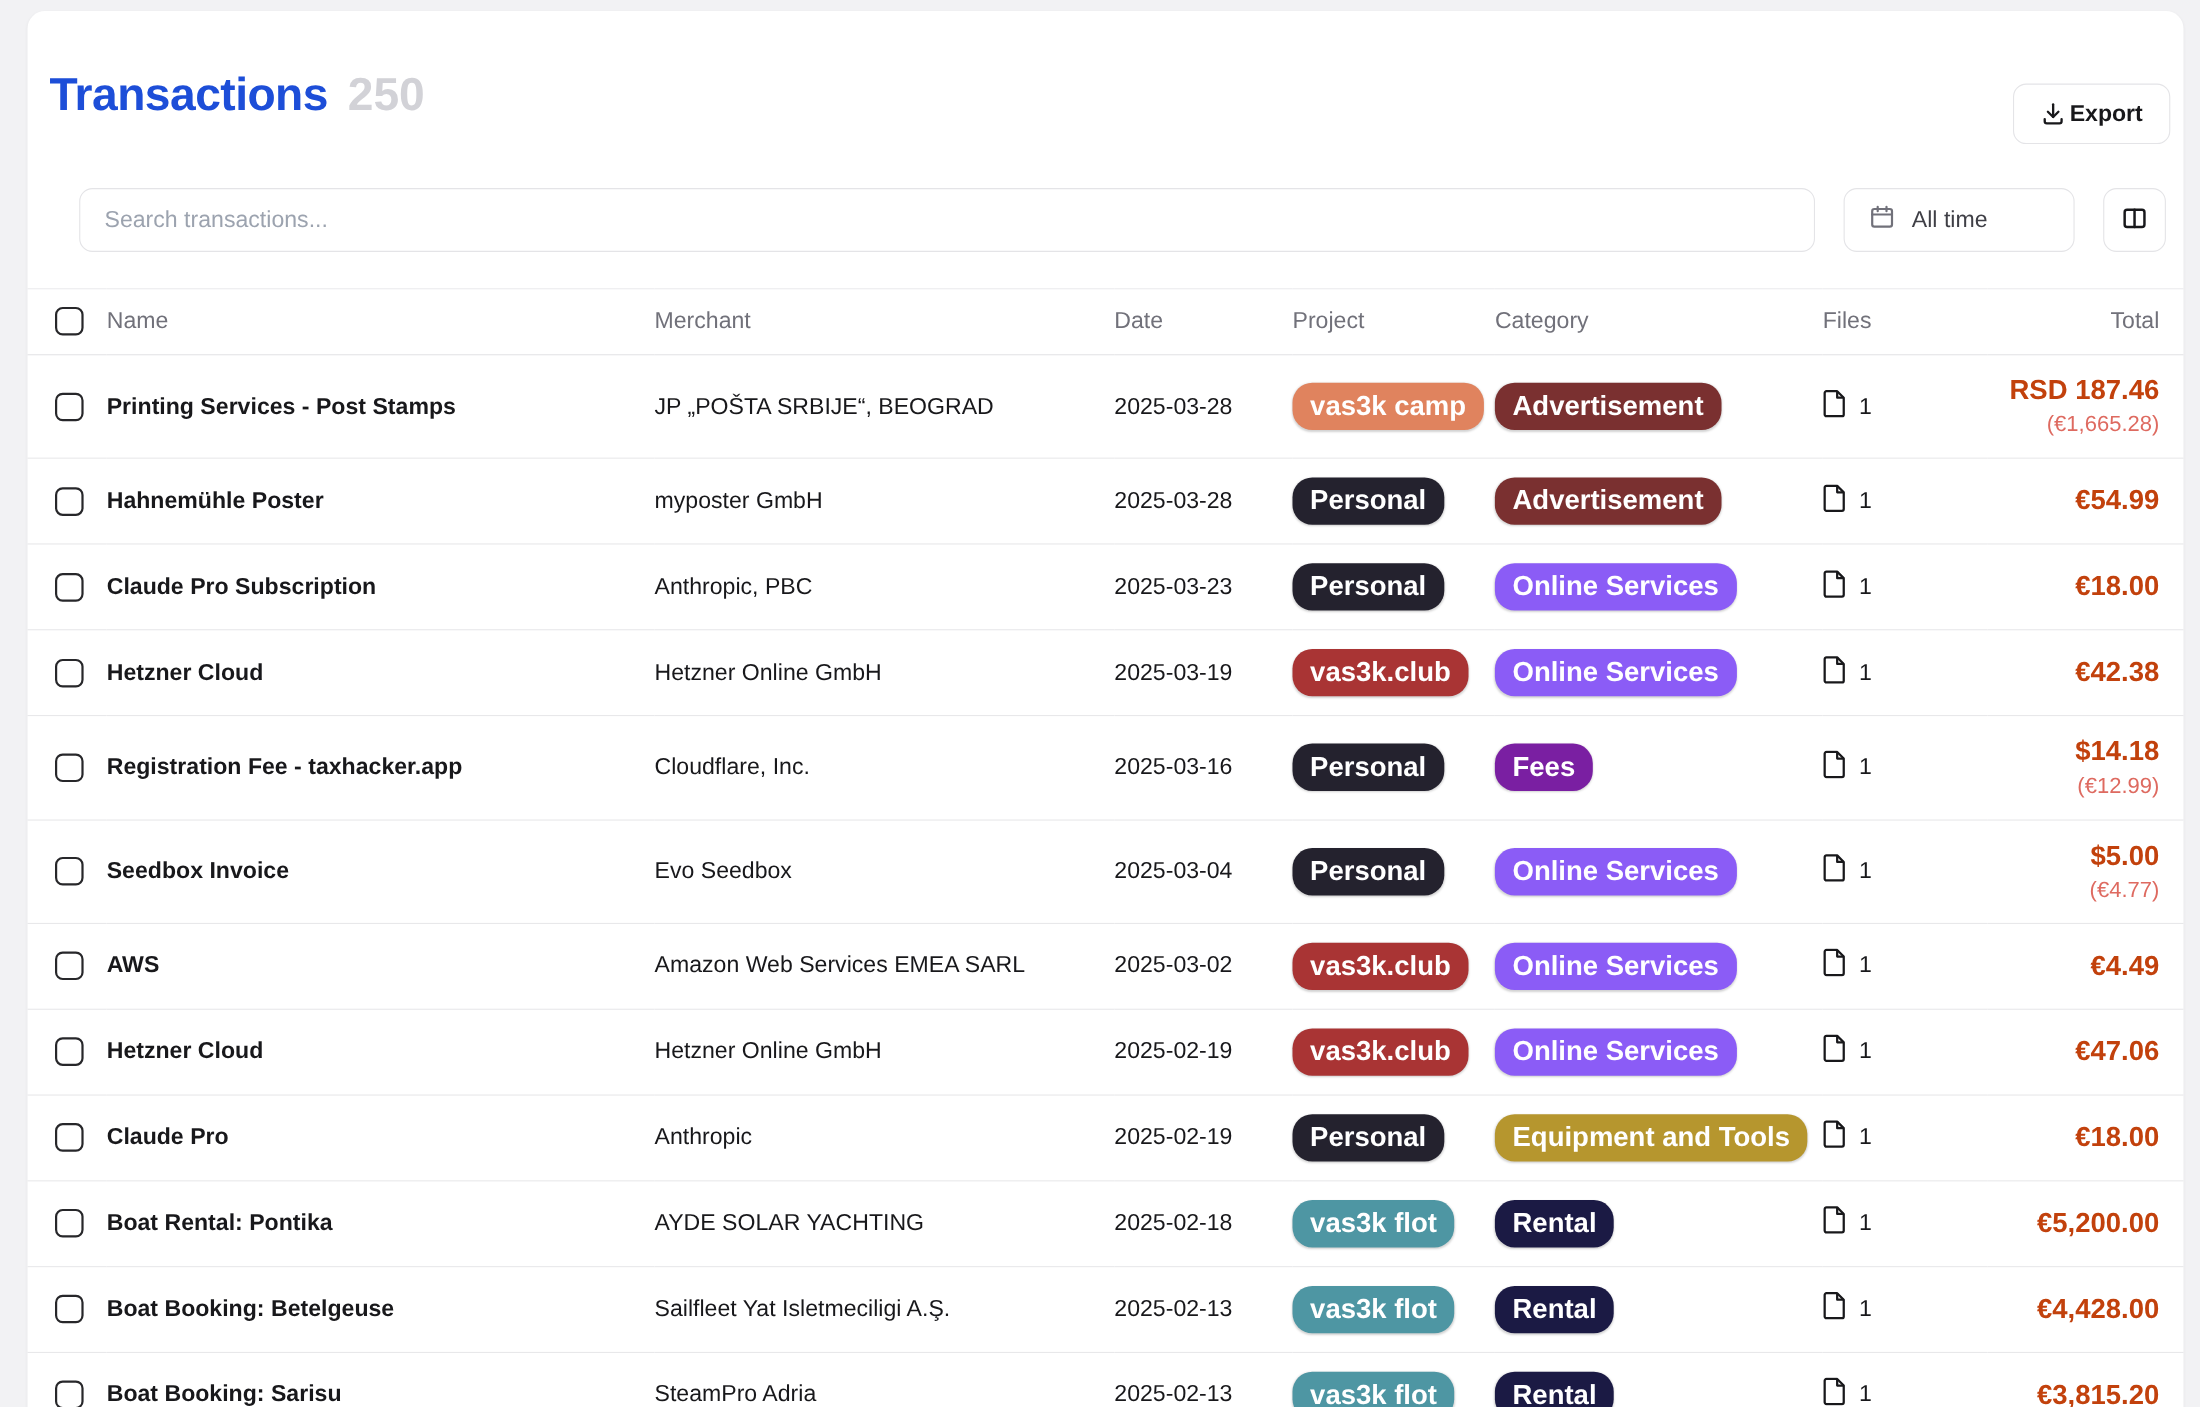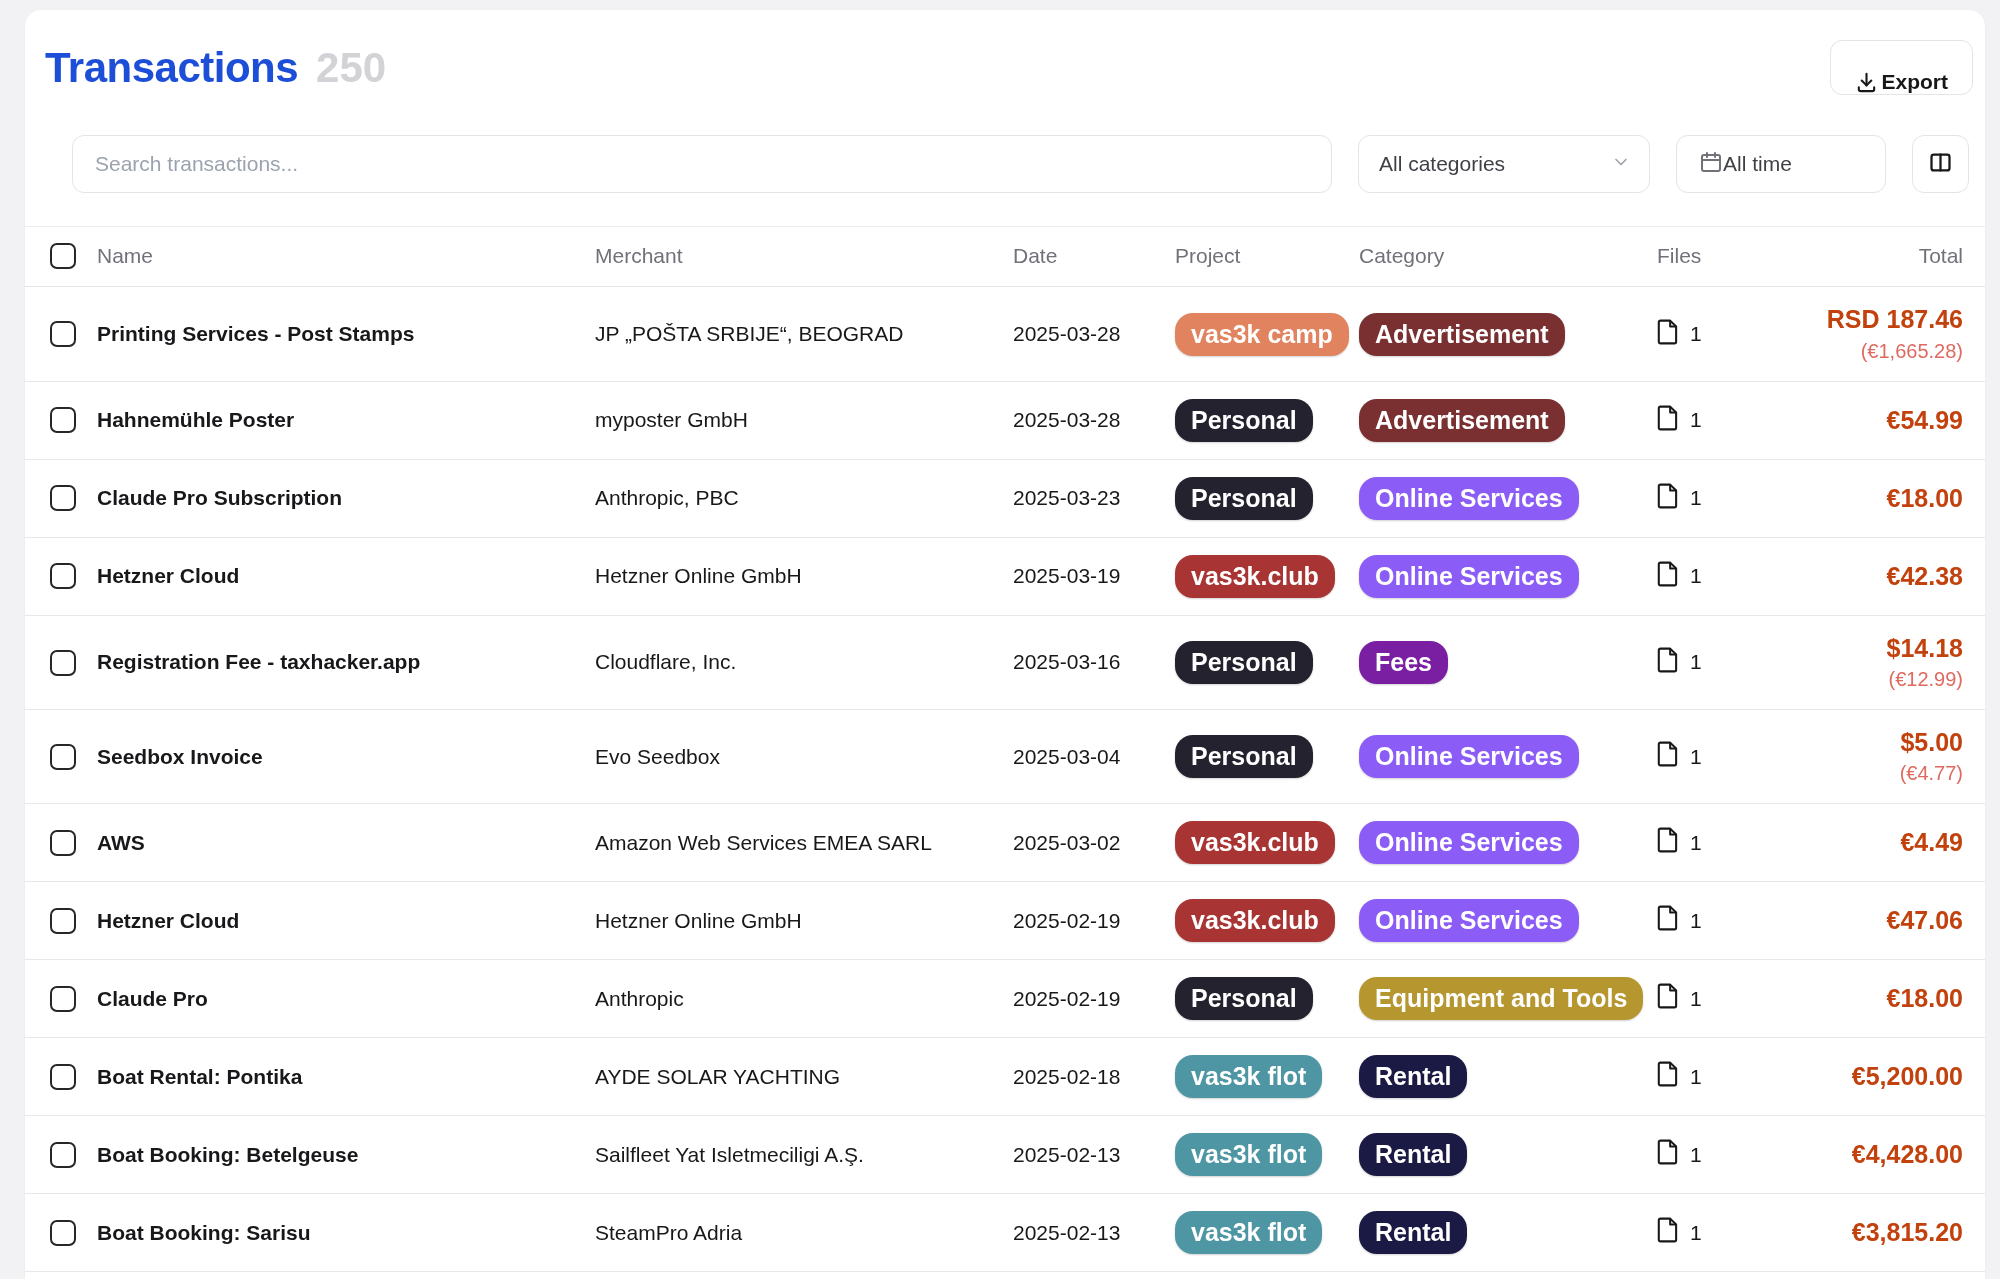--- a/index.html
+++ b/index.html
@@ -20,23 +20,23 @@
   
   .topbar {
     display: flex; align-items: center; justify-content: space-between;
     padding: 30px 12px 0 20px;
   }
   .title-group { display: flex; align-items: baseline; gap: 18px; }
   .page-title { font-size: 42px; font-weight: 800; letter-spacing: -0.5px; color: #1d4ed8; }
   .page-count { font-size: 42px; font-weight: 600; color: #D2D2D7; }
   .actions { display: flex; gap: 14px; }
   .btn {
-    display: inline-flex; align-items: flex-end; gap: 3px;
+    display: inline-flex; align-items: center; gap: 3px;
     height: 55px; border-radius: 12px; padding: 0 24px;
-    font-family: inherit; font-size: 21px; font-weight: 600; cursor: pointer;
+    font-family: inherit; font-size: 21px; font-weight: 600; cursor: pointer; margin-top: 36px;
   }
   .btn-export { background: #fff; border: 1px solid #E4E4E7; color: #18181B; }
   .btn-add { background: #18181B; border: 1px solid #18181B; color: #fff; padding: 0 26px; }
   .btn svg { display: block; }
   
   .filterbar {
     display: flex; align-items: center; gap: 26px;
     padding: 0 16px 0 14px; margin-top: 40px; margin-left: 33px;
   }
   .search-input {
@@ -46,21 +46,21 @@
     outline: none; background: #fff;
   }
   .search-input::placeholder { color: #9CA3AF; }
   .select {
     display: flex; align-items: center; justify-content: space-between;
     width: 292px; height: 58px; padding: 0 18px 0 20px;
     border: 1px solid #E4E4E7; border-radius: 12px; background: #fff;
     font-size: 21px; color: #3F3F46; cursor: pointer;
   }
   .date-btn {
-    display: flex; align-items: center; gap: 0;
+    display: flex; align-items: center; gap: 15px;
     width: 210px; height: 58px; padding: 0 22px;
     border: 1px solid #E4E4E7; border-radius: 12px; background: #fff;
     font-family: inherit; font-size: 21px; color: #3F3F46; cursor: pointer;
   }
   .col-btn {
     display: flex; align-items: center; justify-content: center;
     width: 57px; height: 58px;
     border: 1px solid #E4E4E7; border-radius: 12px; background: #fff; cursor: pointer;
   }
   
@@ -124,28 +124,20 @@
               <path d="M4 17v2a2 2 0 0 0 2 2h12a2 2 0 0 0 2-2v-2"></path>
             </svg>
         </span>
         <span>Export</span>
       </button>
     </div>
   </div>
 
   <div class="filterbar">
     <input class="search-input" type="text" placeholder="Search transactions..." style="">
-    <div class="select">
-      <span>All categories</span>
-      <span class="chev">
-        <svg width="20" height="20" viewBox="0 0 24 24" fill="none" stroke="#A1A1AA" stroke-width="2" stroke-linecap="round" stroke-linejoin="round">
-            <path d="M6 9l6 6 6-6"></path>
-          </svg>
-      </span>
-    </div>
     <button class="date-btn">
       <span>
         <svg width="24" height="24" viewBox="0 0 24 24" fill="none" stroke="#71717A" stroke-width="2" stroke-linecap="round" stroke-linejoin="round">
             <rect x="3" y="5" width="18" height="16" rx="2"></rect>
             <path d="M8 3v4M16 3v4M3 10h18"></path>
           </svg>
       </span>
       <span>All time</span>
     </button>
     <button class="col-btn">

